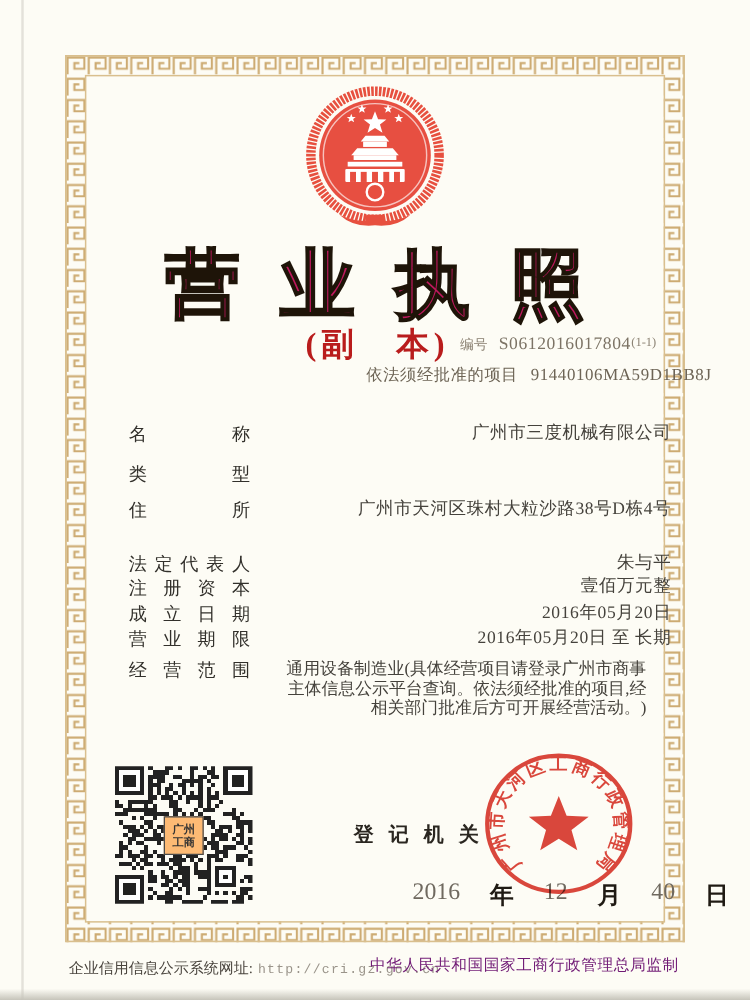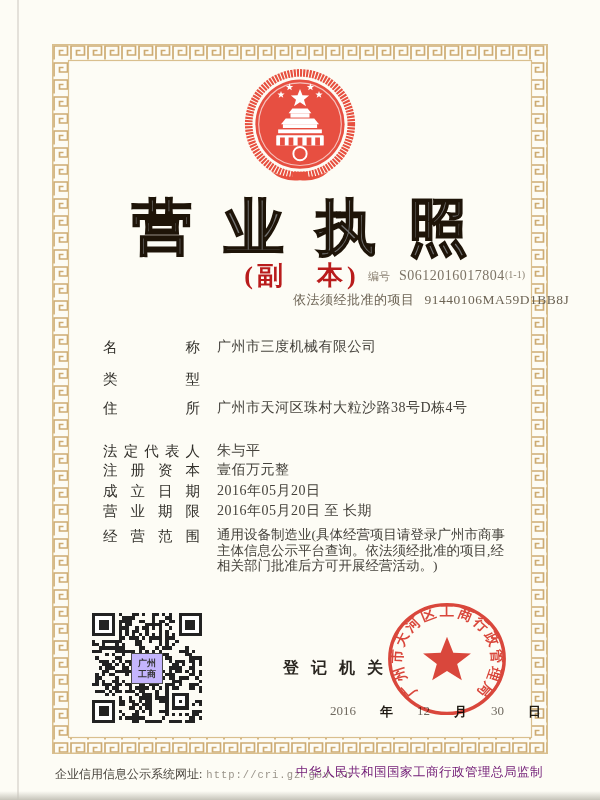--- a/index.html
+++ b/index.html
@@ -7,45 +7,45 @@
     position:relative;width:600px;height:800px;overflow:hidden;
     background:#fdfcf5;
     font-family:"Liberation Serif","DejaVu Serif",serif;
   }
   .scan-left{position:absolute;left:17px;top:0;width:2px;height:100%;background:#d8d6ce;opacity:.7;}
   .scan-bottom{position:absolute;left:0;bottom:0;width:100%;height:9px;background:linear-gradient(#fdfcf500,#c6c4ba);}
   .frame{position:absolute;left:52px;top:44px;width:496px;height:710px;}
   .emblem{position:absolute;left:243px;top:62px;width:114px;height:132px;}
   .title{
     position:absolute;left:0;top:188px;width:100%;text-align:center;
-    font-size:60px;font-weight:bold;color:#737373;
+    font-size:60px;font-weight:bold;color:#be185d;
     letter-spacing:32px;text-indent:32px;-webkit-text-stroke:1.5px #1e1408;
   }
   .subtitle{
     position:absolute;left:0;top:258px;width:100%;text-align:center;
     font-size:26px;font-weight:bold;color:#b91c1c;letter-spacing:4px;text-indent:4px;
   }
   .serial-line{position:absolute;left:368px;top:268px;font-size:11px;color:#887e6f;}
   .serial-number{margin-left:9px;font-size:14px;color:#7c7365;letter-spacing:.5px;}
   .page-note{position:absolute;left:505px;top:269px;font-size:10px;color:#8d8475;}
   .credit-line{position:absolute;left:293px;top:291px;font-size:13px;color:#6d6455;letter-spacing:.5px;}
   .credit-code{margin-left:10px;font-size:13.5px;}
   .field-row{position:absolute;left:103px;display:flex;align-items:flex-start;}
   .field-label{width:97px;display:flex;justify-content:space-between;font-size:14.5px;color:#32302b;flex:none;}
-  .field-value{margin-left:17px;width:320px;font-size:14px;color:#45423c;line-height:17px;letter-spacing:.5px;}
+  .field-value{margin-left:17px;width:320px;font-size:14px;color:#45423c;line-height:17px;letter-spacing:.5px;text-align:right;}
   .field-value.long{font-size:13.5px;line-height:15.5px;width:300px;letter-spacing:0;}
   .qr{position:absolute;left:92px;top:613px;width:110px;height:110px;}
   .qr svg{display:block;width:110px;height:110px;}
   .qr-label{
-    position:absolute;left:39px;top:40px;width:30px;height:29px;background:#c4b5fd;border:1px solid #4a4a4a;
+    position:absolute;left:39px;top:40px;width:30px;height:29px;background:#fdba74;border:1px solid #4a4a4a;
     display:flex;flex-direction:column;align-items:center;justify-content:center;
     font-family:"Liberation Sans",sans-serif;font-size:9px;font-weight:bold;color:#333;line-height:1.15;
   }
   .authority{position:absolute;left:283px;top:658px;font-size:16px;font-weight:600;color:#2a2620;letter-spacing:4px;}
-  .date-line{position:absolute;left:330px;top:703px;width:208px;display:flex;justify-content:space-between;font-size:13px;gap:24px;}
+  .date-line{position:absolute;left:330px;top:703px;width:208px;display:flex;justify-content:space-between;font-size:19px;gap:24px;}
   .date-line .num{color:#6f695f;}
   .date-line .unit{color:#1f1a13;font-weight:bold;}
   .seal{position:absolute;left:384px;top:599px;width:126px;height:120px;mix-blend-mode:multiply;opacity:.93;}
   .footer-left{position:absolute;left:55px;top:766px;font-size:12px;color:#4a453e;}
   .footer-url{font-family:"Liberation Mono",monospace;font-size:10.5px;color:#9a948a;letter-spacing:1px;margin-left:4px;}
   .footer-right{position:absolute;right:57px;top:764px;font-size:12.5px;color:#701a75;letter-spacing:.5px;}
 </style>
 </head>
 <body>
 
@@ -599,21 +599,21 @@
     </div>
   </div>
 
   <div class="authority">登 记 机 关</div>
 
   <div class="date-line">
     <span class="num">2016</span>
     <span class="unit">年</span>
     <span class="num">12</span>
     <span class="unit">月</span>
-    <span class="num">30</span>
+    <span class="num">40</span>
     <span class="unit">日</span>
   </div>
 
   <svg class="seal" viewBox="0 0 130 130" preserveAspectRatio="none">
     <defs>
       <path id="sealArc" d="M36.4,101.6 A46.5,46.5 0 1 1 93.6,101.6" fill="none"></path>
     </defs>
     <circle cx="65" cy="65" r="59" fill="none" stroke="#d93a2f" stroke-width="3.6"></circle>
     <polygon points="65,41 71.5,58.1 89.7,59 75.5,70.4 80.3,88 65,78 49.7,88 54.5,70.4 40.3,59 58.5,58.1" fill="#d93a2f"></polygon>
     <text font-size="15" fill="#d93a2f" font-weight="bold" font-family="Liberation Serif,DejaVu Serif,serif">

